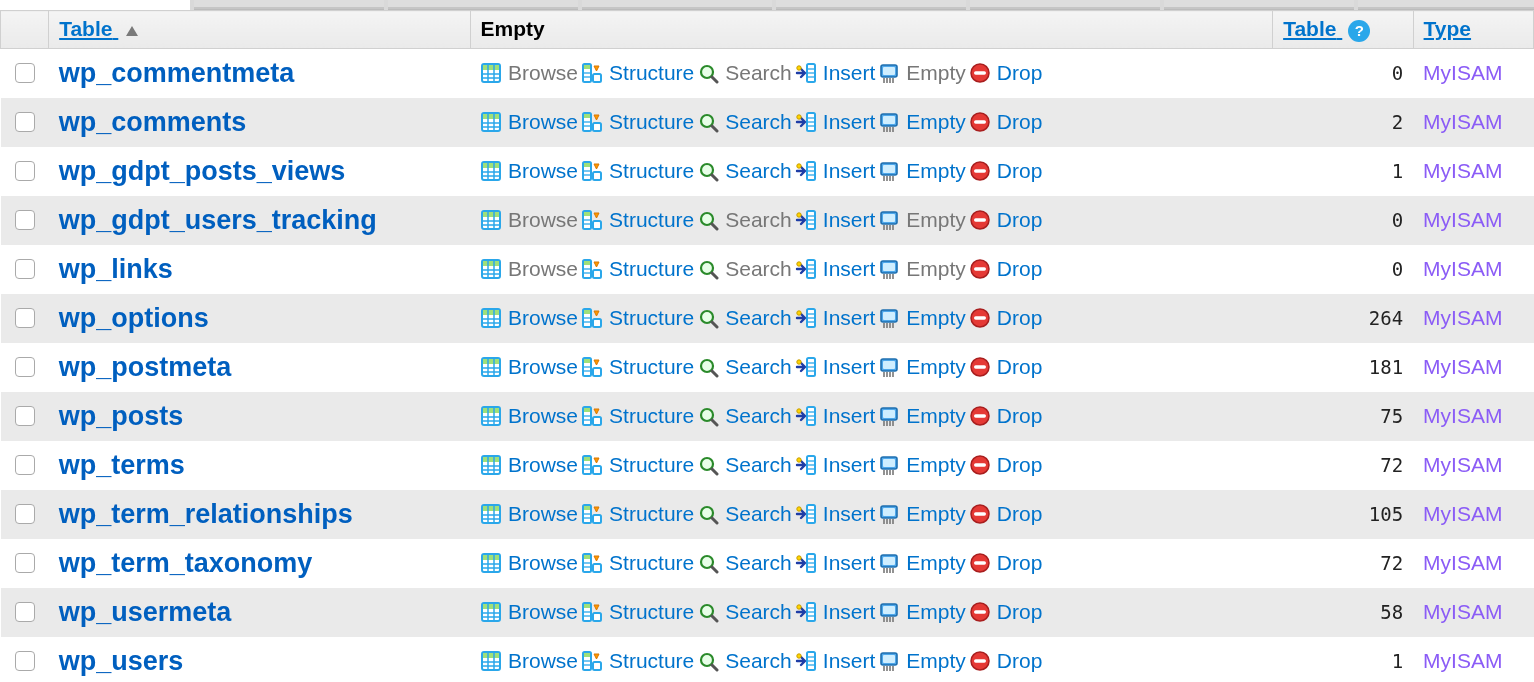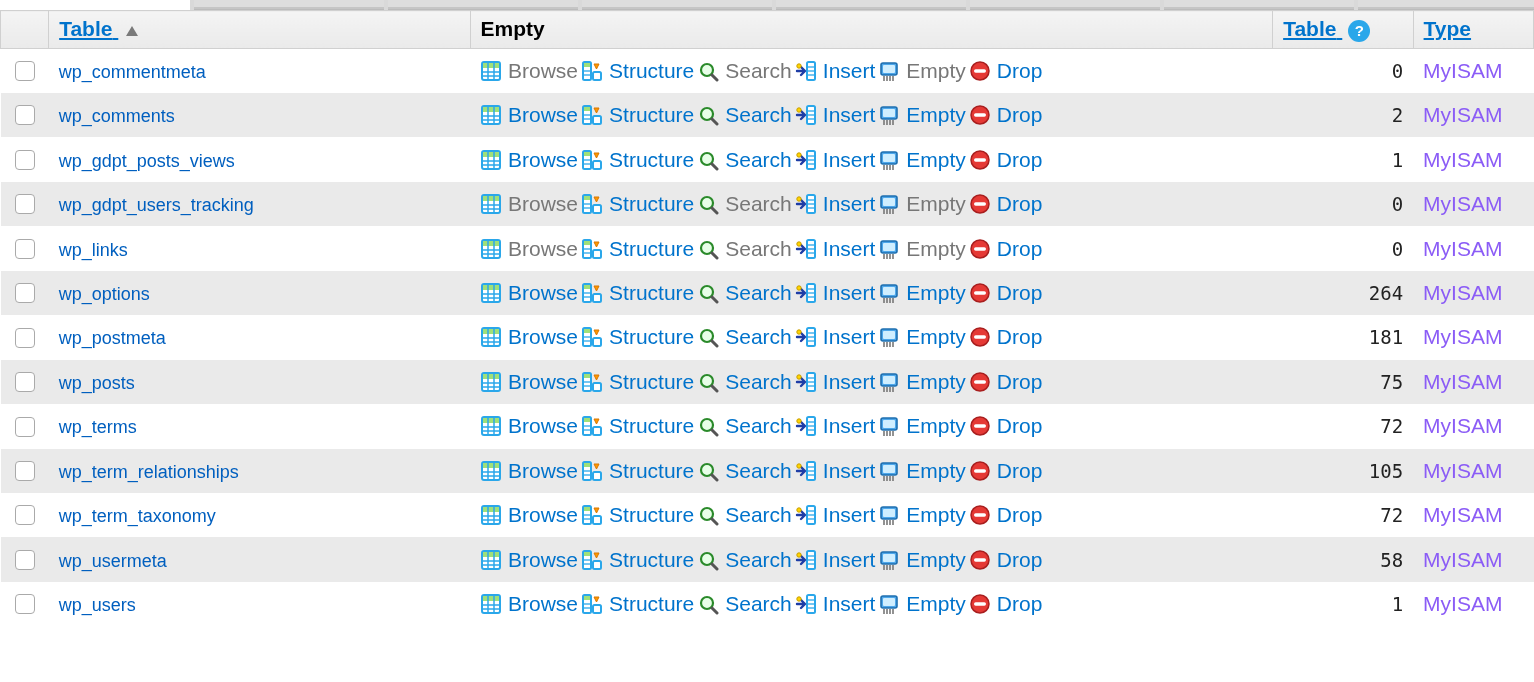--- a/index.html
+++ b/index.html
@@ -61,21 +61,21 @@
   .col-table  { width:420px; }
   .col-action { width:800px; }
   .col-rows   { width:140px; text-align:right; }
   .col-type   { width:120px; }
 
   input.chk {
     width:20px; height:20px; appearance:none;
     border:1.5px solid #aaa; border-radius:4px; background:#fff;
     display:inline-block; vertical-align:middle;
   }
-  .tname { color:#005fbf; font-weight:400; font-size:18px; cursor:pointer; }
+  .tname { color:#005fbf; font-weight:700; font-size:27px; cursor:pointer; }
   .rows { color:#222; font-family: Menlo, Consolas, monospace; font-size:19px; }
   .type { color:#8b5cf6; }
 
   .actions { display:flex; gap:3px; align-items:center; white-space:nowrap; }
   .act {
     display:inline-flex; align-items:center; gap:6px;
     color:#0073cc; font-size:21px; cursor:pointer;
   }
   .act.dim { color:#777; }
 

